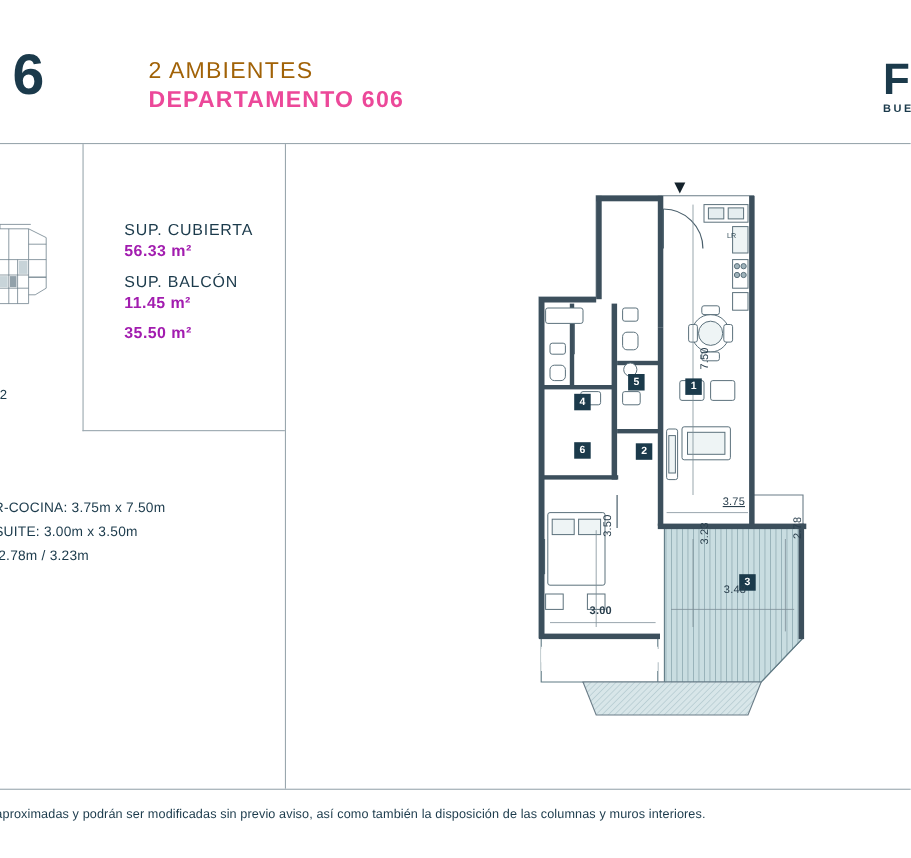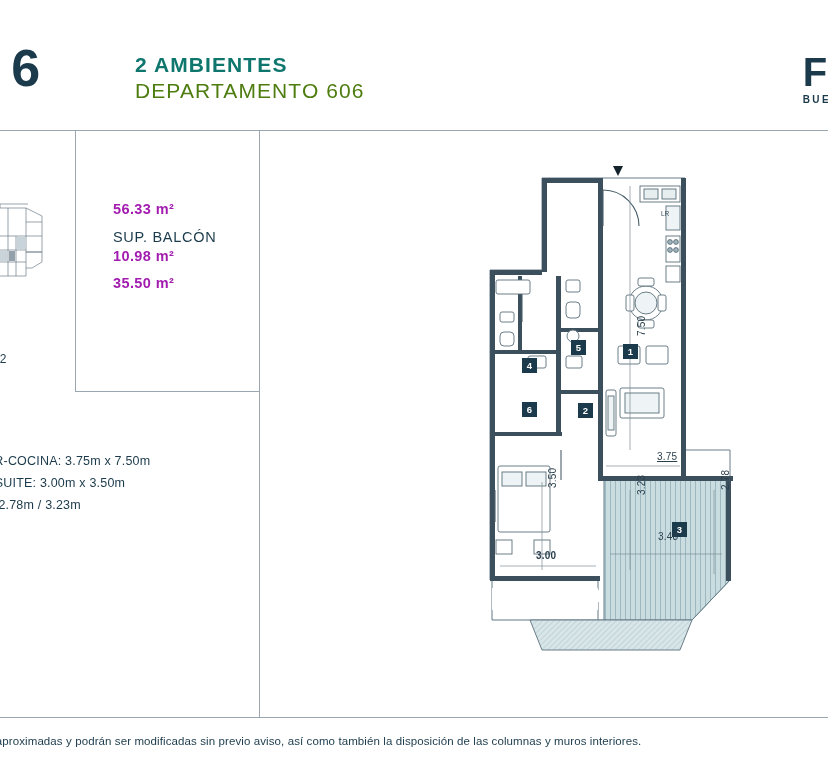--- a/index.html
+++ b/index.html
@@ -28,30 +28,30 @@
     letter-spacing: 2px;
     color: #1b3a4b;
     white-space: nowrap;
   }
   .title-block {
     position: absolute;
     left: 135px; top: 52px;
   }
   .title-line1 {
     font-size: 21px;
-    font-weight: 700;
+    font-weight: 400;
     letter-spacing: 1.1px;
-    color: #0f766e;
+    color: #a16207;
     line-height: 26px;
   }
   .title-line2 {
     font-size: 21px;
-    font-weight: 400;
+    font-weight: 700;
     letter-spacing: 1.1px;
-    color: #4d7c0f;
+    color: #ec4899;
     line-height: 26px;
   }
   .brand {
     position: absolute;
     right: -30px; top: 52px;
     text-align: left;
   }
   .brand-main {
     font-size: 40px;
     font-weight: 700;
@@ -237,23 +237,24 @@
     </g>
     <g fill="#c8d4d9">
       <rect x="15" y="61" width="12" height="10"></rect>
       <rect x="37" y="47" width="8" height="12"></rect>
     </g>
   </svg>
 </div>
 <div class="keyplan-label">RE  2</div>
 
 <div class="areas">
+  <div class="area-label">SUP. CUBIERTA</div>
   <div class="area-value">56.33 m²</div>
   <div class="area-label">SUP. BALCÓN</div>
-  <div class="area-value">10.98 m²</div>
+  <div class="area-value">11.45 m²</div>
   <div class="area-value">35.50 m²</div>
 </div>
 
 <div class="dims">
   <div class="dim-row">
     <span class="dn">MEDOR-COCINA:</span>
     <span class="dv">3.75m x 7.50m</span>
   </div>
   <div class="dim-row">
     <span class="dn">IO EN SUITE:</span>

